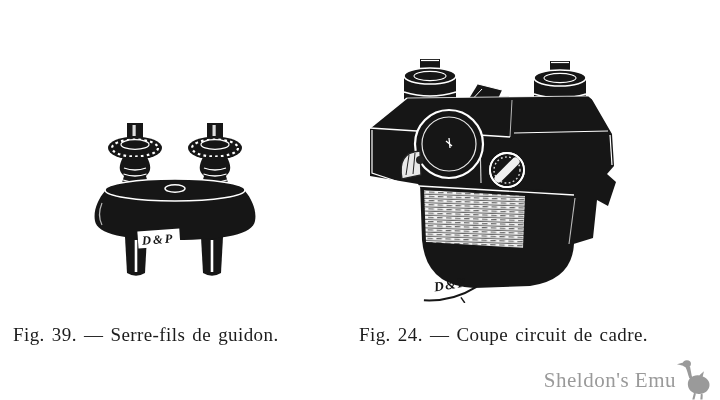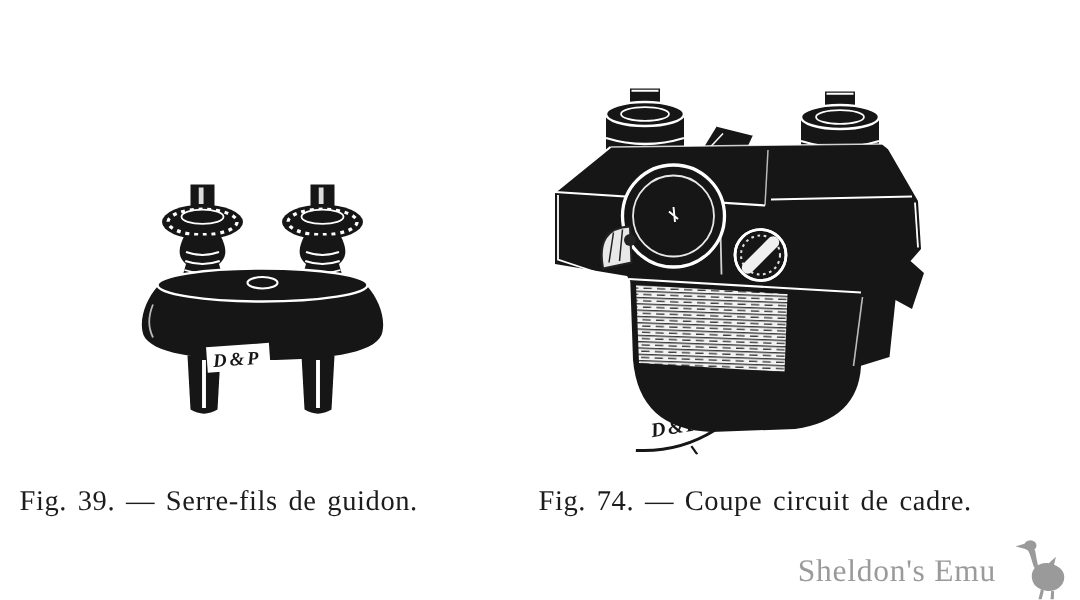--- a/index.html
+++ b/index.html
@@ -27,21 +27,21 @@
   .watermark{
     position:absolute;
     right:8px;bottom:0px;
     display:flex;align-items:flex-end;
     color:#9a9a9a;
   }
   .watermark-text{
     font-size:21px;
     line-height:40px;
     letter-spacing:0.5px;
-    margin-right:12px;
+    margin-right:0;
   }
   svg{display:block;}
 </style>
 </head>
 <body>
 
 <div class="page">
 
   <figure class="fig fig48">
     <svg width="200" height="180" viewBox="0 0 200 180">
@@ -166,21 +166,21 @@
 
       <g transform="rotate(-9 88 238)">
         <text x="72" y="241" font-family="Liberation Serif, DejaVu Serif, serif" font-style="italic" font-weight="bold" font-size="13.5" letter-spacing="1.5" fill="#161616">D&amp;P</text>
         <path d="M60,248 Q88,254 114,243" stroke="#161616" stroke-width="2" fill="none"></path>
         <path d="M97,251 l3,6" stroke="#161616" stroke-width="1.5" fill="none"></path>
       </g>
     </svg>
   </figure>
 
   <div class="caption caption48">Fig. 39. — Serre-fils de guidon.</div>
-  <div class="caption caption49">Fig. 74. — Coupe circuit de cadre.</div>
+  <div class="caption caption49">Fig. 24. — Coupe circuit de cadre.</div>
 
   <div class="watermark">
     <span class="watermark-text">Sheldon's Emu</span>
     <svg width="36" height="42" viewBox="0 0 38 44">
       <g fill="#9a9a9a">
         <path d="M1,6.4 L8.5,4.2 L8.5,8.4 Z"></path>
         <ellipse cx="11.5" cy="5.8" rx="4.3" ry="3.7"></ellipse>
         <path d="M9.5,8.5 C12,13 12.5,17 14,21 L19.5,26.5 C16.5,21 16,15 14.8,8.9 Z"></path>
         <path d="M12.5,27.5 C12.5,21.5 18,17.3 24.5,18.3 L29.5,13.8 L28.2,19.4 C33.6,21.4 36.2,25.5 35.2,30 C33.9,35.6 28.5,38.7 22.5,37.7 C16.5,36.7 12.5,33 12.5,27.5 Z"></path>
         <path d="M19,36.5 L17.2,43.6 L19.5,43.6 L21,37.4 Z"></path>

